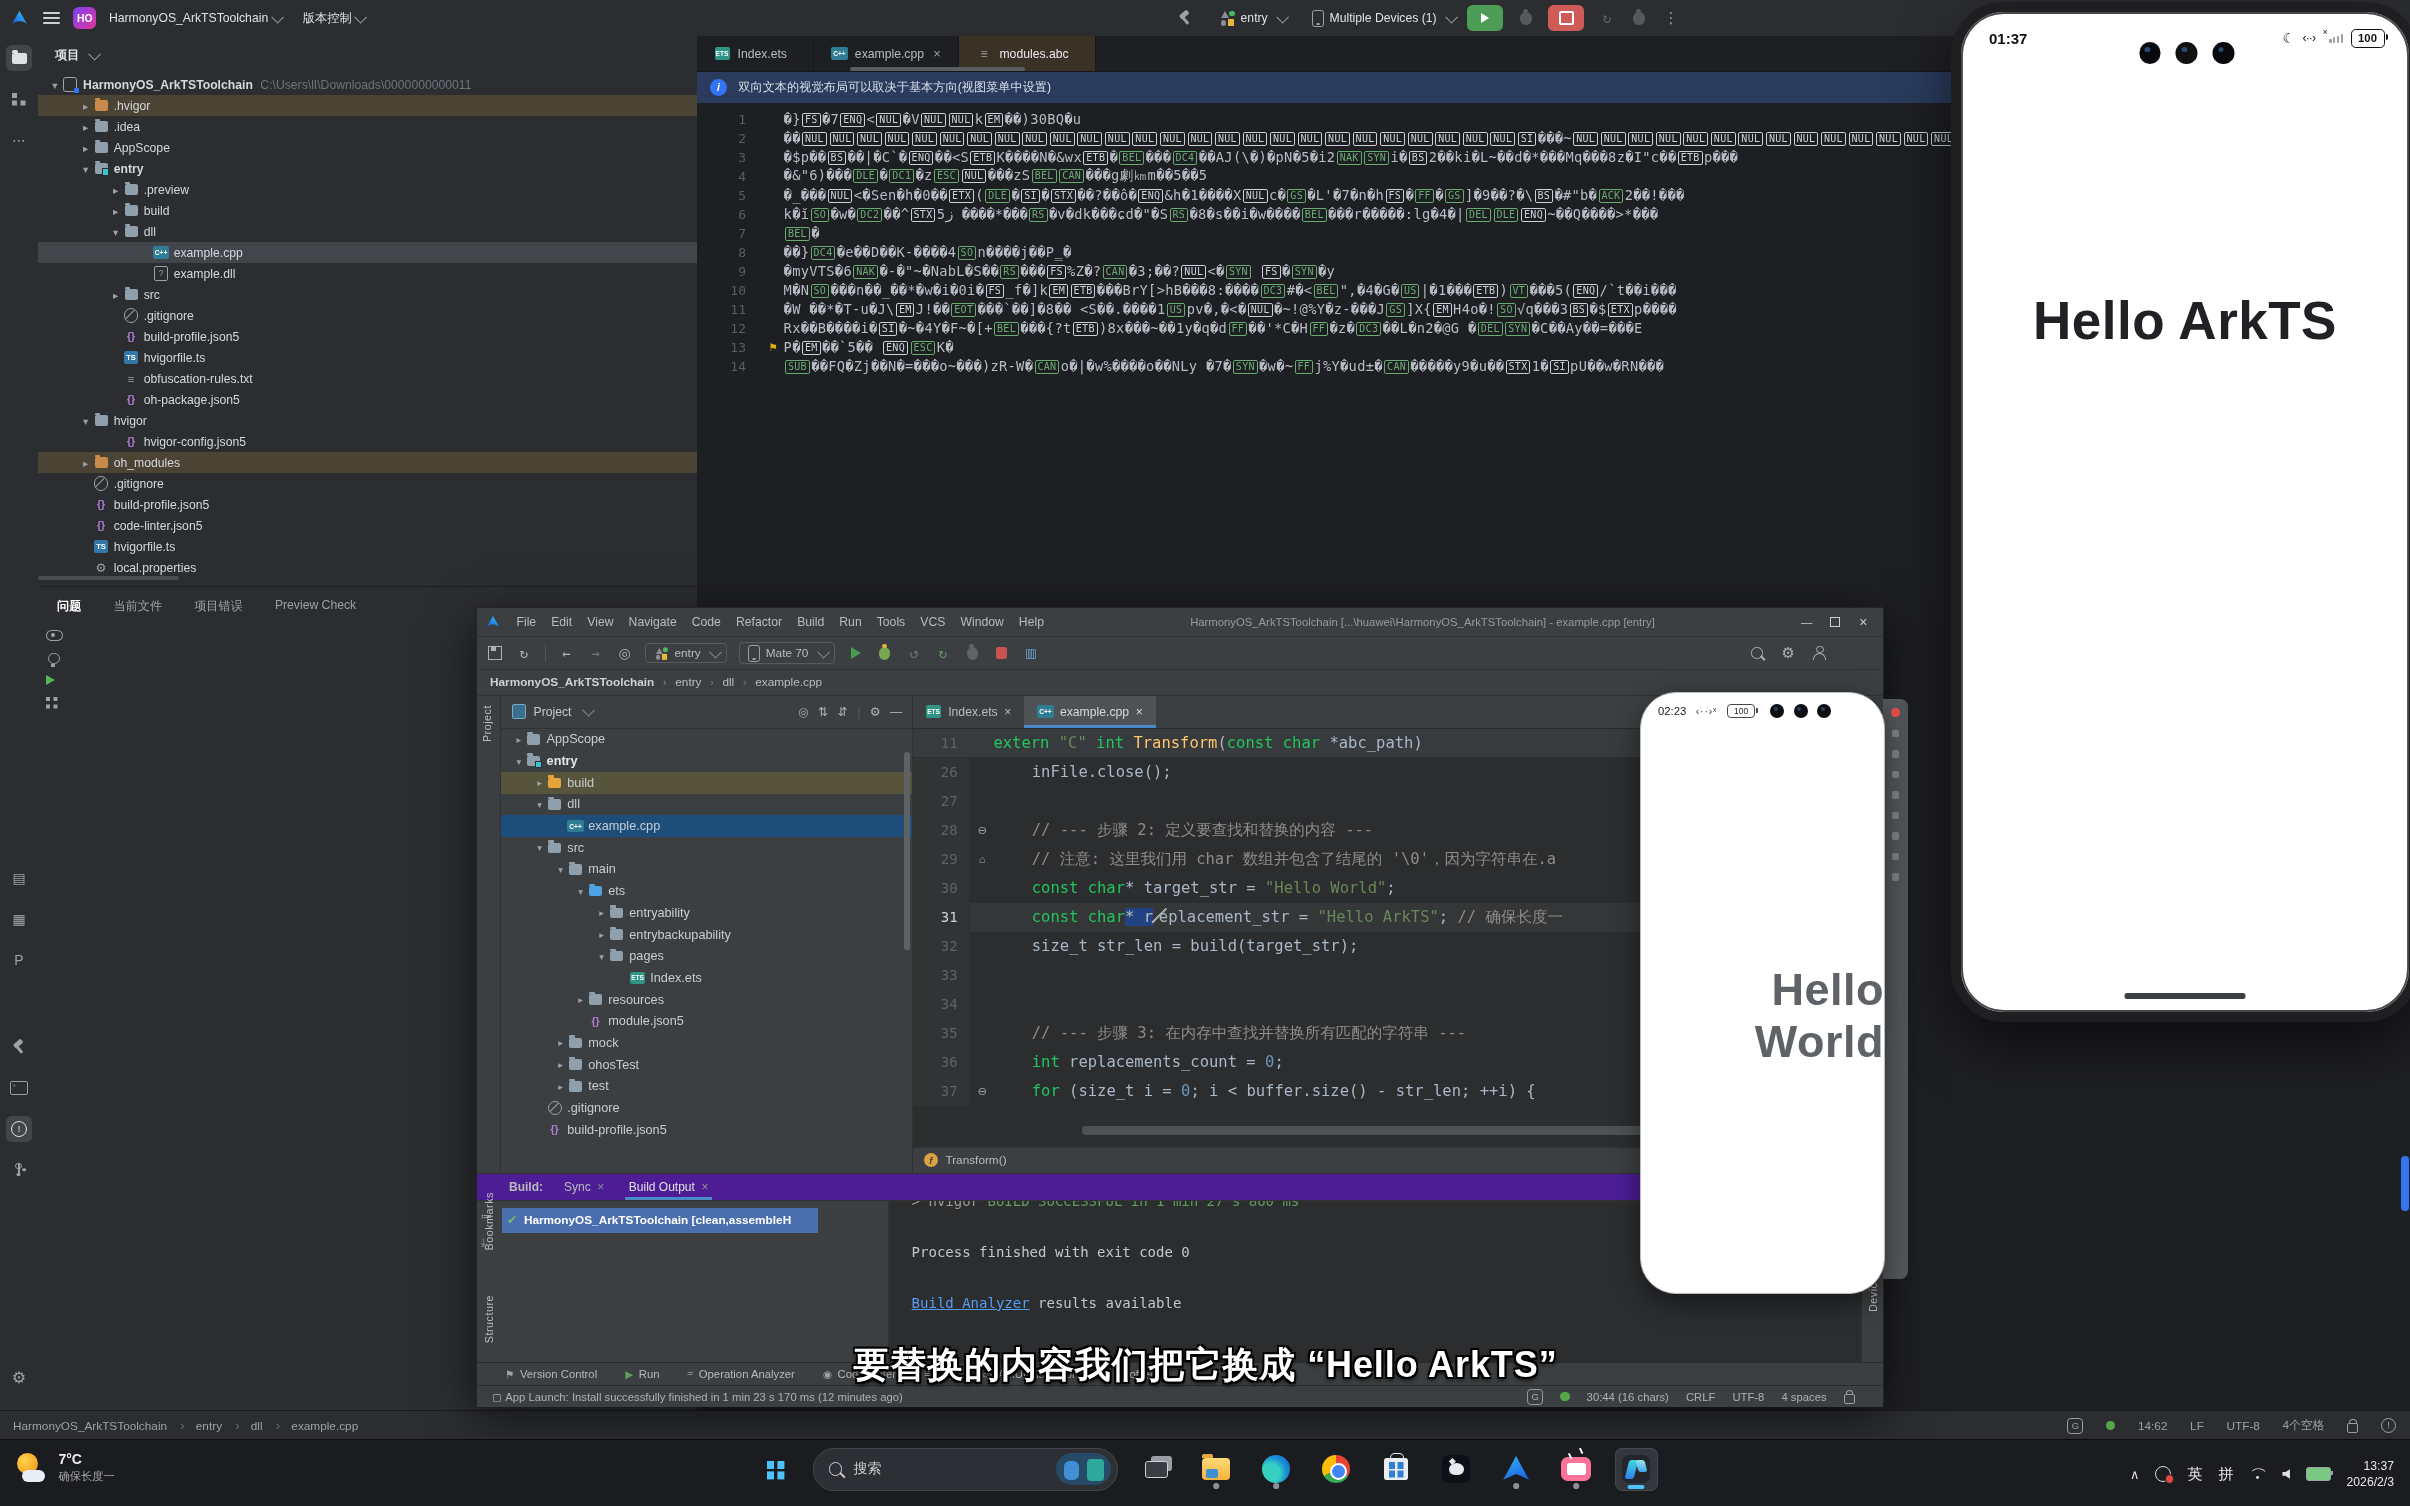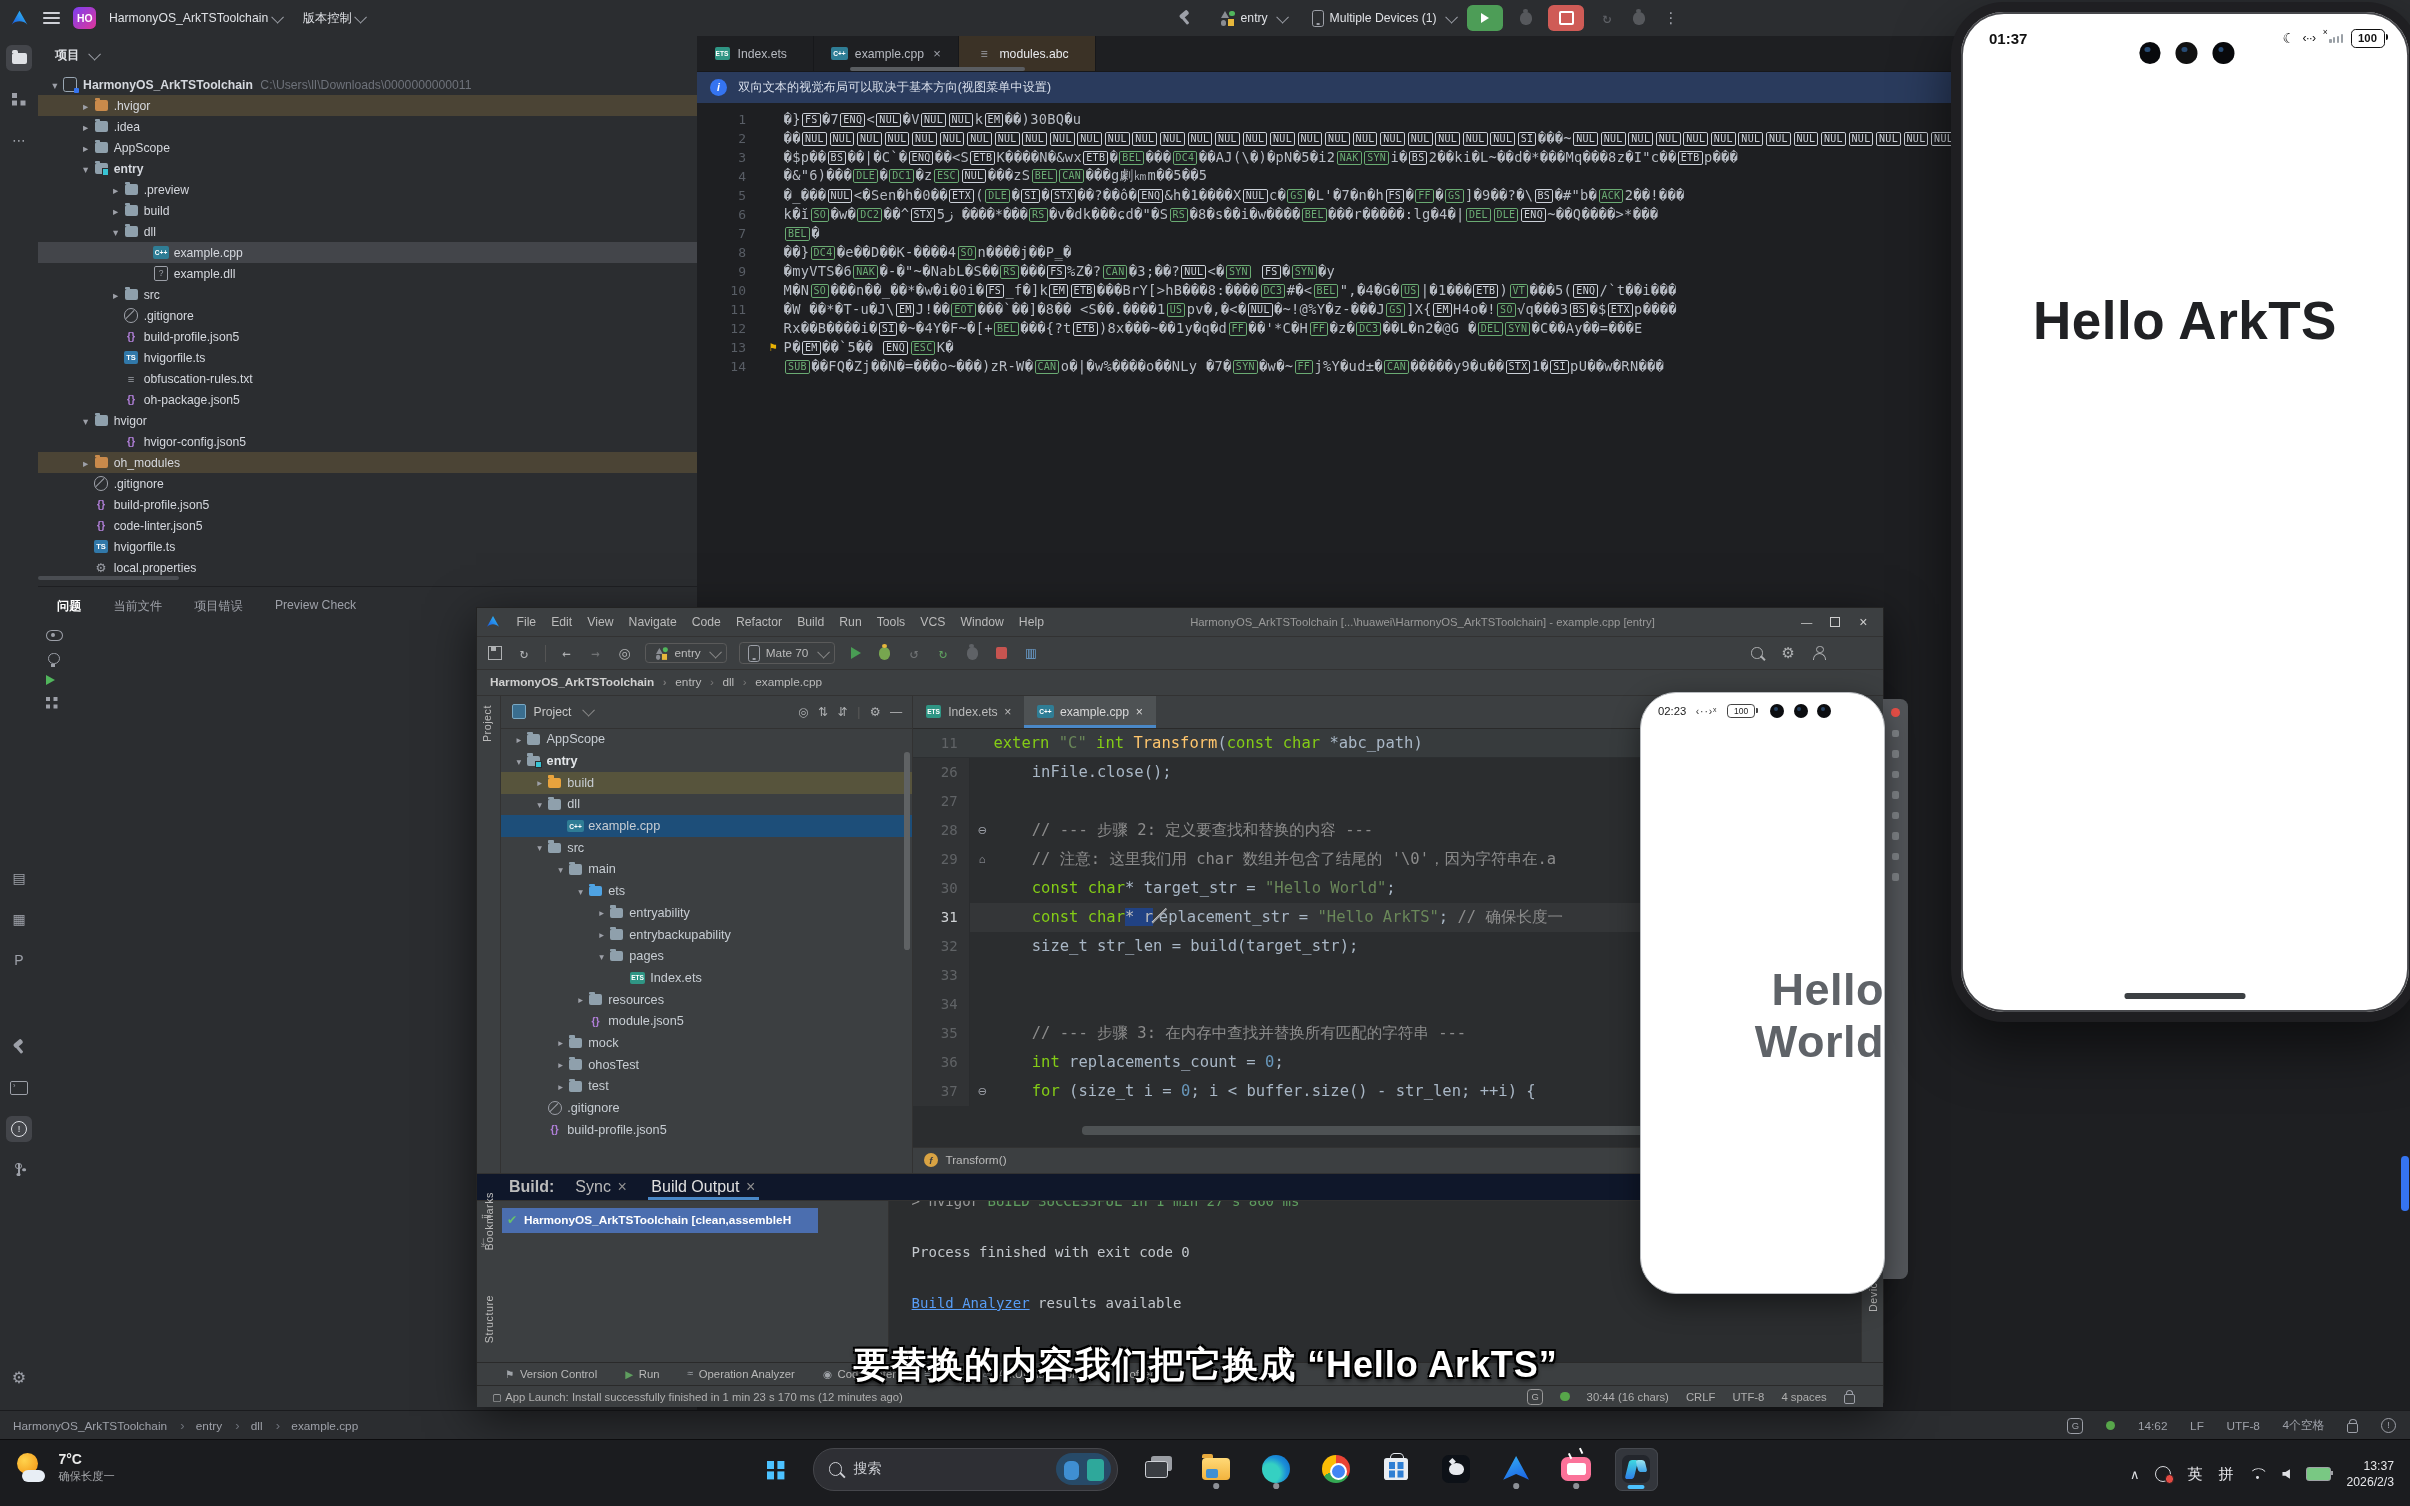--- a/index.html
+++ b/index.html
@@ -169,29 +169,29 @@
   .etab.on{background:#4e5254;color:#d8d8d8}
   .etab.on::after{content:"";position:absolute;left:0;bottom:0;width:100%;height:2.8px;background:#4a88c7}
   .sticky{height:28px;display:flex;align-items:center;background:#373b3d;border-bottom:0.9px solid #2c2f31}
   .cline{height:29px;display:flex;align-items:center}
   .cline.cur{background:#343638}
   .cnum{width:45px;text-align:right;padding-right:11.3px;color:#606366;font-size:14px;flex:none;font-family:"DejaVu Sans Mono",monospace;background:#313335;height:100%;display:flex;align-items:center;justify-content:flex-end;border-right:0.9px solid #2a2c2e}
   .cline.cur .cnum{color:#d0d3d6}
   .cgut{width:24.5px;flex:none;text-align:center;color:#9da0a8;font-size:11.3px}
   .ctoks{white-space:pre;font-family:"DejaVu Sans Mono",monospace;font-size:15.5px}
   .sticky .cnum{background:transparent;border-right:none}
-  .tk.kw{color:#84cc16}.tk.str{color:#6a8759}.tk.num{color:#6897bb}.tk.cmt{color:#8c8c8c}.tk.pln{color:#a9b7c6}.tk.fn{color:#ffc66d}
+  .tk.kw{color:#22c55e}.tk.str{color:#6a8759}.tk.num{color:#6897bb}.tk.cmt{color:#8c8c8c}.tk.pln{color:#a9b7c6}.tk.fn{color:#ffc66d}
   .tk.sel{background:#214283}
   .tk.caret{display:inline-block;width:0;border-left:1.9px solid #d4d4d4;height:19px;vertical-align:middle}
   .ehscroll{position:absolute;left:169px;bottom:38px;width:603px;height:8.5px;background:#55595b;border-radius:3.8px;opacity:.85}
   .evscroll{position:absolute;right:2.8px;top:38px;width:6.6px;height:141px;background:#505456;border-radius:2.8px}
   .ctxbar{height:24.5px;display:flex;align-items:center;gap:7.5px;background:#3c3f41;border-top:0.9px solid #323232;padding-left:11.3px;font-size:11.8px;color:#bbb;margin-top:auto}
   .fdot{width:14px;height:14px;border-radius:50%;background:#d9a343;color:#3c3f41;font-size:9.4px;font-style:italic;font-weight:bold;display:flex;align-items:center;justify-content:center}
   .in-build{height:188px;border-top:0.9px solid #323232;display:flex;flex-direction:column}
-  .ib-head{height:26px;display:flex;align-items:center;gap:21px;padding-left:32px;font-size:16px;color:#bbb;background:#0f172a;border-bottom:0.9px solid #323232}
+  .ib-head{height:26px;display:flex;align-items:center;gap:21px;padding-left:32px;font-size:12px;color:#bbb;background:#4c1d95;border-bottom:0.9px solid #323232}
   .ib-tab{display:flex;align-items:center;gap:6.6px;height:100%;position:relative}
   .ib-tab .x{color:#909090}
   .ib-tab.on{color:#e0e0e0}
   .ib-tab.on::after{content:"";position:absolute;left:-3.8px;bottom:0;width:calc(100% + 7.5px);height:2.8px;background:#4a88c7}
   .ib-body{flex:1;display:flex;position:relative}
   .ib-left{width:411px;background:#3c3f41;border-right:0.9px solid #323232;padding-top:7.5px;position:relative}
   .ib-item{margin-left:24.5px;height:24.5px;display:flex;align-items:center;gap:6.6px;background:#4b6eaf;color:#fff;font-weight:bold;font-size:11.8px;padding-left:5.6px;white-space:nowrap;overflow:hidden;width:311px}
   .ib-item .chk{color:#67c26b;font-size:12.2px}
   .ib-ministrip{position:absolute;left:3.8px;top:9.4px;display:flex;flex-direction:column;gap:13px;color:#9b9b9b;font-size:11.3px}
   .ib-out{flex:1;background:#2b2d2f;overflow:hidden;padding-left:22.6px;font-family:"DejaVu Sans Mono",monospace;font-size:14px;line-height:25.4px;color:#c3c8cd}

